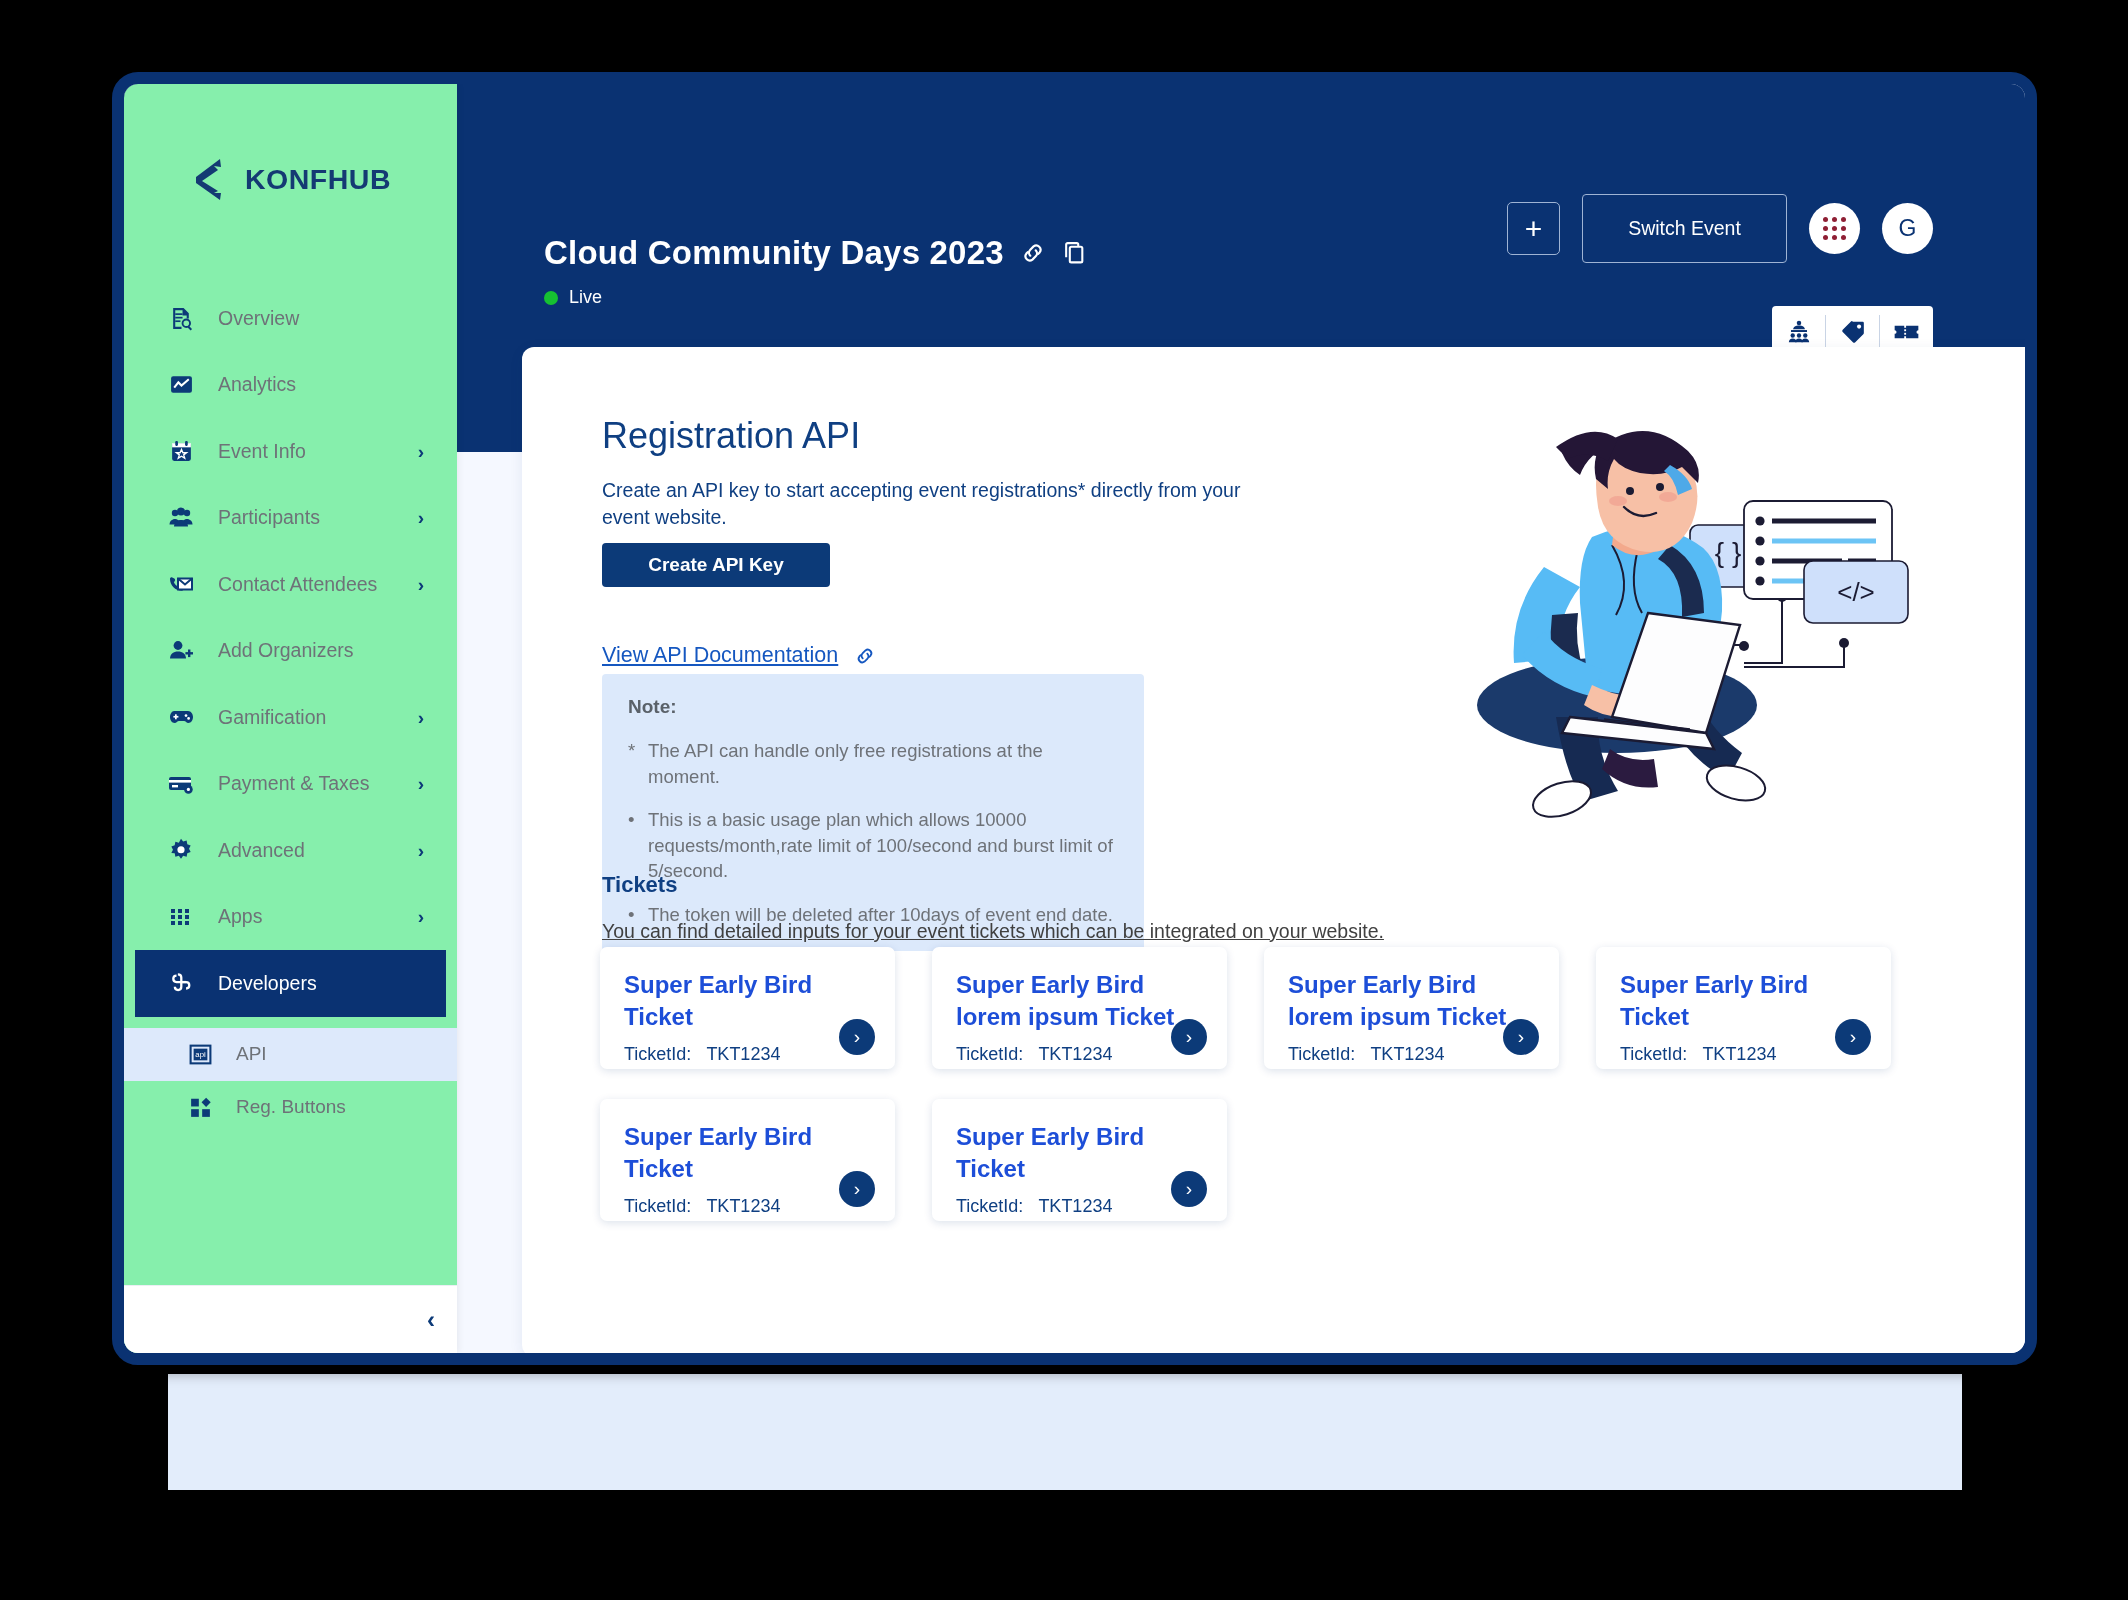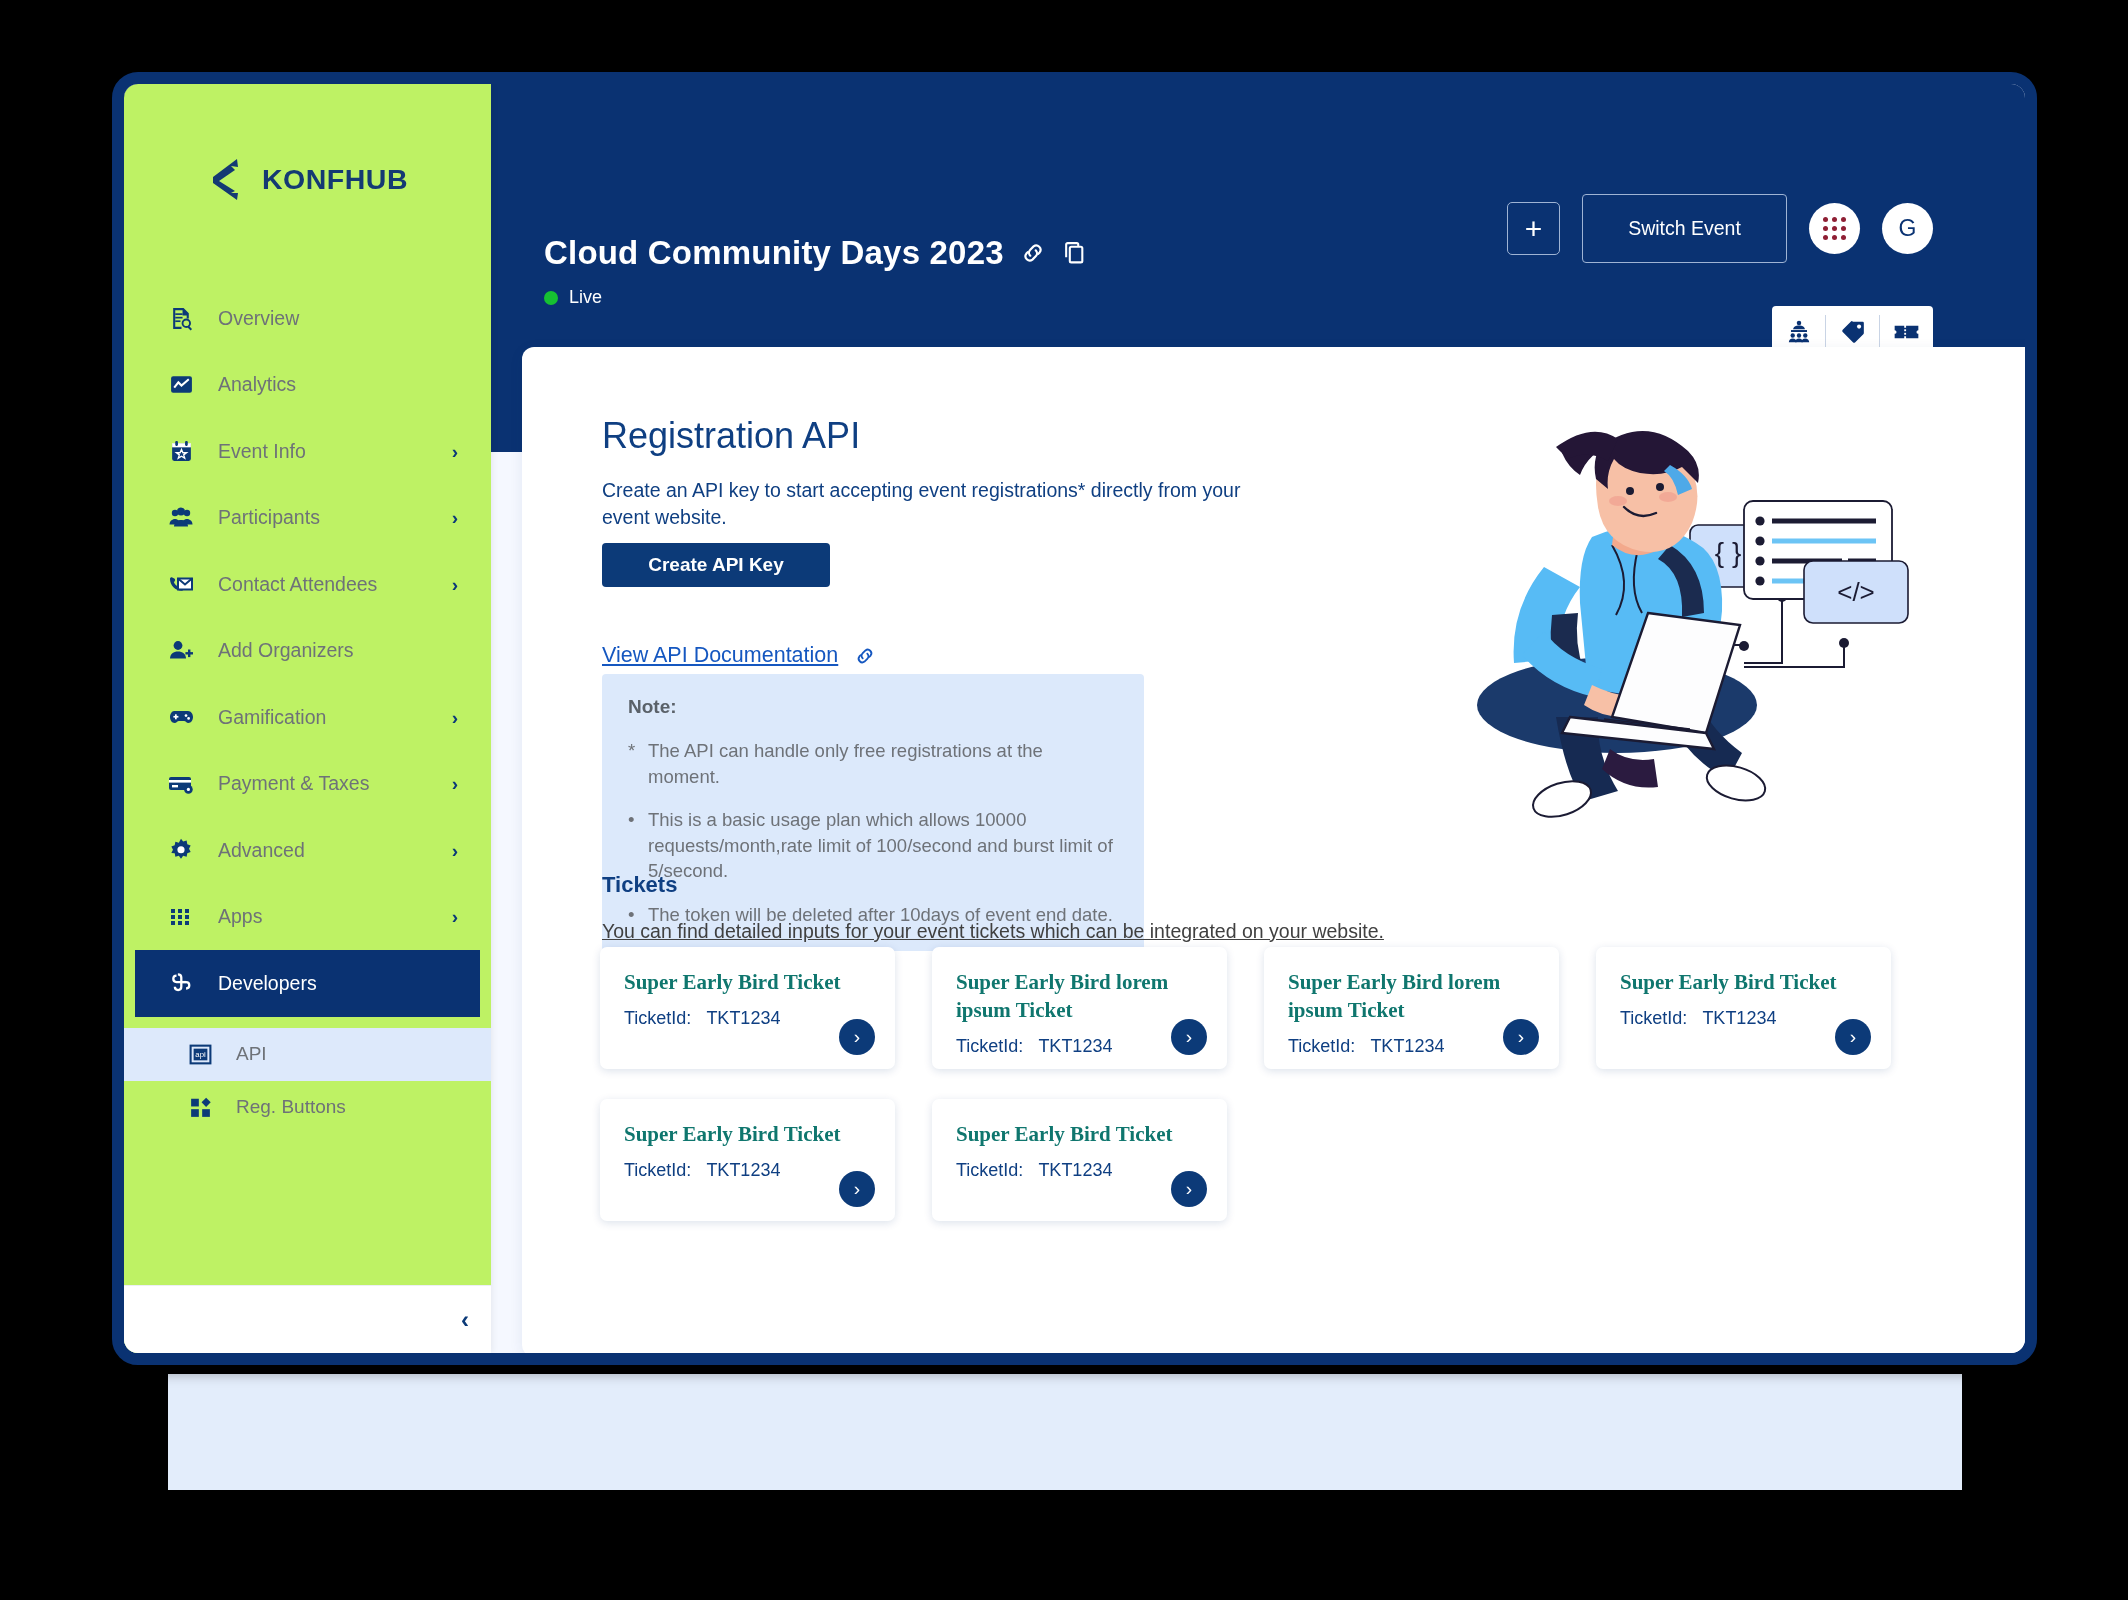--- a/index.html
+++ b/index.html
@@ -30,22 +30,22 @@
     background:#e3edfb;
   }
   
   #topbar{
     position:absolute;left:0;top:0;width:100%;height:368px;
     background:#0a3272;
   }
   
   #sidebar{
     position:absolute;left:0;top:0;
-    width:367px;height:100%;
-    background:#bef264;
+    width:333px;height:100%;
+    background:#86efac;
     border-top-left-radius:14px;
     z-index:5;
     box-shadow:2px 0 6px rgba(0,0,0,.06);
   }
   #logo-wrap{
     height:190px;display:flex;align-items:center;justify-content:center;
   }
   #logo{display:flex;align-items:center;gap:13px;}
   #logo .mark{width:42px;height:44px;}
   #logo .word{
@@ -183,21 +183,21 @@
     position:absolute;left:78px;top:600px;width:1330px;
     display:grid;grid-template-columns:repeat(4,295px);
     column-gap:37px;row-gap:30px;
   }
   .ticket-card{
     width:295px;height:122px;background:#ffffff;border-radius:7px;
     box-shadow:0 2px 9px rgba(10,50,114,.14);
     padding:22px 24px 0 24px;box-sizing:border-box;position:relative;cursor:pointer;
   }
   .ticket-name{
-    font-size:21px;font-weight:bold;color:#0f766e;line-height:1.33;font-family:Liberation Serif, serif;
+    font-size:24px;font-weight:bold;color:#1d4ed8;line-height:1.33;
   }
   .ticket-idrow{
     margin-top:11px;font-size:18px;color:#0f3f82;
   }
   .ticket-idrow .idval{margin-left:10px;}
   .ticket-arrow{
     position:absolute;right:20px;bottom:14px;
     width:36px;height:36px;border-radius:50%;background:#0c3a78;
     display:flex;align-items:center;justify-content:center;color:#ffffff;
     font-size:19px;cursor:pointer;

